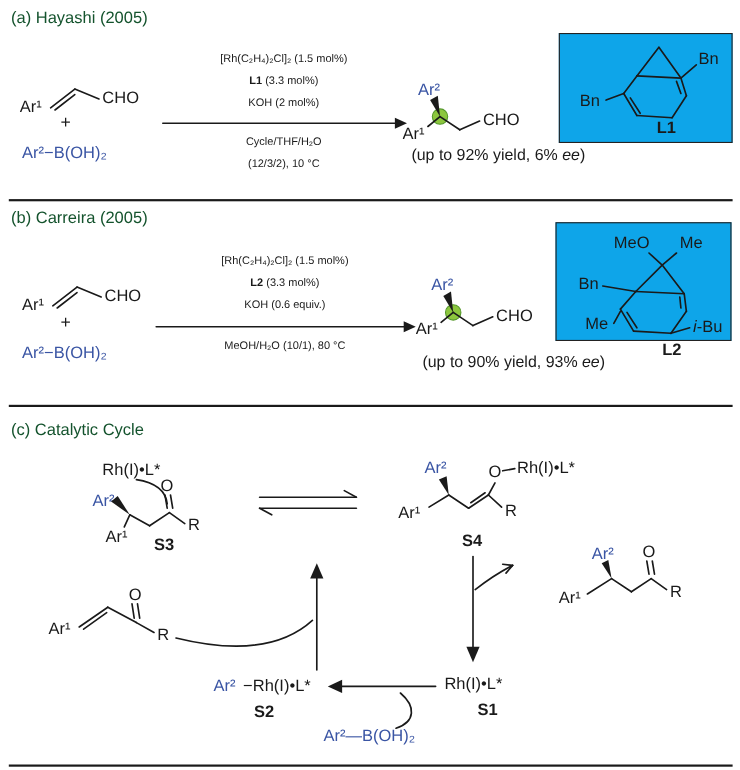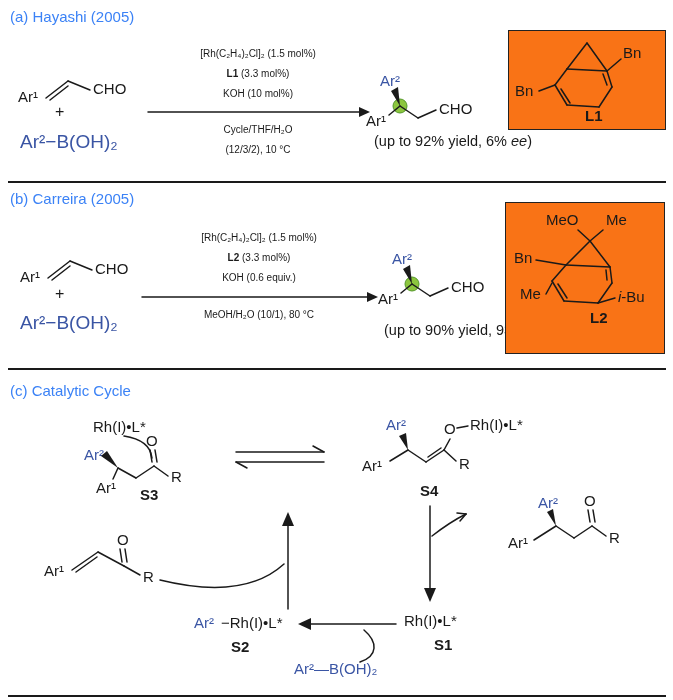--- a/index.html
+++ b/index.html
@@ -2,28 +2,28 @@
 <html><head>
 <meta charset="utf-8">
 <style>
   * { margin:0; padding:0; box-sizing:border-box; }
   html,body { background:#ffffff; }
   #figure {
     position:relative; width:673px; height:700px; background:#fff;
     font-family:"Liberation Sans", sans-serif; color:#1a1a1a; overflow:hidden;
   }
   .abs { position:absolute; }
-  .panel-title { font-size:15px; color:#3b82f6; }
-  .chem-html { font-size:19px; }
+  .panel-title { font-size:15px; color:#14532d; }
+  .chem-html { font-size:15px; }
   .plus { font-size:16px; }
   .blue { color:#3a55a4; fill:#3a55a4; }
   .cond { font-size:10px; line-height:20px; text-align:center; }
   .result { font-size:14.5px; white-space:nowrap; }
   .divider { border-top:2px solid #1a1a1a; height:0; }
-  .ligand-box { border:1.5px solid #222; background:#f97316; }
+  .ligand-box { border:1.5px solid #222; background:#0ea5e9;padding-left:12px; }
   svg text { font-size:15px; fill:#1a1a1a; font-family:"Liberation Sans", sans-serif; }
   svg .bold { font-weight:bold; }
   svg path, svg line { stroke:#1a1a1a; stroke-width:1.5; fill:none; stroke-linecap:round; }
   svg polygon { fill:#1a1a1a; stroke:none; }
   b { font-weight:bold; }
   i { font-style:italic; }
 </style>
 </head>
 <body>
 
@@ -40,21 +40,21 @@
     </g>
     <text x="75" y="26">CHO</text>
   </svg>
 
   <div class="abs chem-html plus" style="left:55px;top:103px">+</div>
   <div class="abs chem-html blue" style="left:20px;top:131px">Ar²−B(OH)₂</div>
 
   <div class="abs cond" style="left:146px;top:44px;width:224px">
     <div>[Rh(C₂H₄)₂Cl]₂ (1.5 mol%)</div>
     <div><b>L1</b><span> (3.3 mol%)</span></div>
-    <div>KOH (10 mol%)</div>
+    <div>KOH (2 mol%)</div>
   </div>
   <svg class="abs" style="left:146px;top:105px" width="224" height="14">
     <line x1="2" y1="7" x2="214" y2="7"></line>
     <polygon points="213,2 224,7 213,12"></polygon>
   </svg>
   <div class="abs cond" style="left:146px;top:120px;width:224px">
     <div>Cycle/THF/H₂O</div>
     <div>(12/3/2), 10 °C</div>
   </div>
 
@@ -137,21 +137,21 @@
       <path d="M52,48 L70,40"></path>
     </g>
     <text x="0" y="56">Ar¹</text>
     <text x="73" y="44">CHO</text>
   </svg>
 
   <div class="abs result" style="left:384px;top:322px">
     <span>(up to 90% yield, 93% </span><i>ee</i><span>)</span>
   </div>
 
-  <div class="abs ligand-box" style="left:505px;top:202px;width:160px;height:152px">
+  <div class="abs ligand-box" style="left:505px;top:202px;width:160px;height:108px">
     <svg width="157" height="129">
       <g>
         <path d="M84,38 L72,27"></path>
           <path d="M84,38 L97,27"></path>
         <path d="M84,38 L60,62"></path>
           <path d="M84,38 L104,64"></path>
         <path d="M60,62 L104,64"></path>
         <path d="M60,62 L46,78"></path>
           <path d="M46,78 L58,98"></path>
         <path d="M58,98 L92,100"></path>

